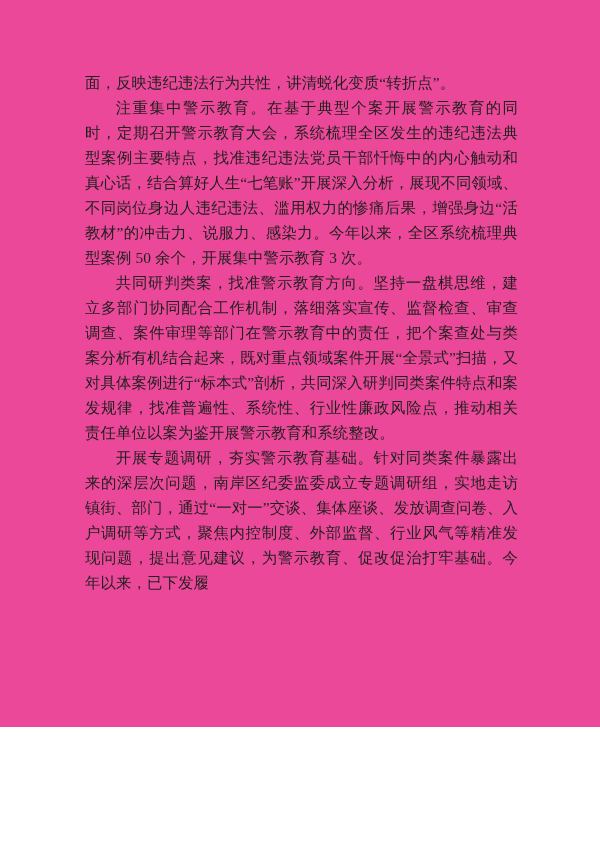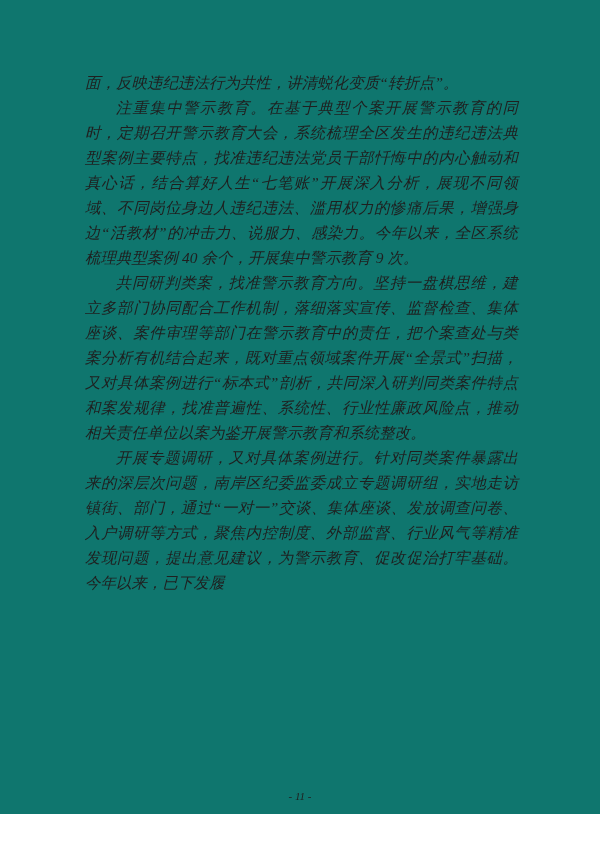--- a/index.html
+++ b/index.html
@@ -3,25 +3,24 @@
 <meta charset="utf-8">
 <style>
   html, body {
     margin: 0;
     padding: 0;
     background: #ffffff;
   }
   .page {
     position: relative;
     width: 600px;
-    height: 814px;
-    background: #0f766e;
+    height: 727px;
+    background: #ec4899;
     overflow: hidden;
     font-family: "Liberation Serif", serif;
-    font-style: italic;
   }
   .content {
     position: absolute;
     left: 85px;
     top: 70px;
     width: 433px;
     color: #1f1f1f;
     font-size: 15.4px;
     line-height: 25px;
     text-align: justify;
@@ -44,20 +43,20 @@
     font-size: 11px;
     line-height: 20px;
   }
 </style>
 </head>
 <body>
 
 <div class="page">
   <div class="content">
     <p>面，反映违纪违法行为共性，讲清蜕化变质“转折点”。</p>
-    <p class="indent">注重集中警示教育。在基于典型个案开展警示教育的同时，定期召开警示教育大会，系统梳理全区发生的违纪违法典型案例主要特点，找准违纪违法党员干部忏悔中的内心触动和真心话，结合算好人生“七笔账”开展深入分析，展现不同领域、不同岗位身边人违纪违法、滥用权力的惨痛后果，增强身边“活教材”的冲击力、说服力、感染力。今年以来，全区系统梳理典型案例 40 余个，开展集中警示教育 9 次。</p>
-    <p class="indent">共同研判类案，找准警示教育方向。坚持一盘棋思维，建立多部门协同配合工作机制，落细落实宣传、监督检查、集体座谈、案件审理等部门在警示教育中的责任，把个案查处与类案分析有机结合起来，既对重点领域案件开展“全景式”扫描，又对具体案例进行“标本式”剖析，共同深入研判同类案件特点和案发规律，找准普遍性、系统性、行业性廉政风险点，推动相关责任单位以案为鉴开展警示教育和系统整改。</p>
-    <p class="indent">开展专题调研，又对具体案例进行。针对同类案件暴露出来的深层次问题，南岸区纪委监委成立专题调研组，实地走访镇街、部门，通过“一对一”交谈、集体座谈、发放调查问卷、入户调研等方式，聚焦内控制度、外部监督、行业风气等精准发现问题，提出意见建议，为警示教育、促改促治打牢基础。今年以来，已下发履</p>
+    <p class="indent">注重集中警示教育。在基于典型个案开展警示教育的同时，定期召开警示教育大会，系统梳理全区发生的违纪违法典型案例主要特点，找准违纪违法党员干部忏悔中的内心触动和真心话，结合算好人生“七笔账”开展深入分析，展现不同领域、不同岗位身边人违纪违法、滥用权力的惨痛后果，增强身边“活教材”的冲击力、说服力、感染力。今年以来，全区系统梳理典型案例 50 余个，开展集中警示教育 3 次。</p>
+    <p class="indent">共同研判类案，找准警示教育方向。坚持一盘棋思维，建立多部门协同配合工作机制，落细落实宣传、监督检查、审查调查、案件审理等部门在警示教育中的责任，把个案查处与类案分析有机结合起来，既对重点领域案件开展“全景式”扫描，又对具体案例进行“标本式”剖析，共同深入研判同类案件特点和案发规律，找准普遍性、系统性、行业性廉政风险点，推动相关责任单位以案为鉴开展警示教育和系统整改。</p>
+    <p class="indent">开展专题调研，夯实警示教育基础。针对同类案件暴露出来的深层次问题，南岸区纪委监委成立专题调研组，实地走访镇街、部门，通过“一对一”交谈、集体座谈、发放调查问卷、入户调研等方式，聚焦内控制度、外部监督、行业风气等精准发现问题，提出意见建议，为警示教育、促改促治打牢基础。今年以来，已下发履</p>
   </div>
   <div class="footer">
     <span>- 11 -</span>
   </div>
 </div>
 
 </body></html>

